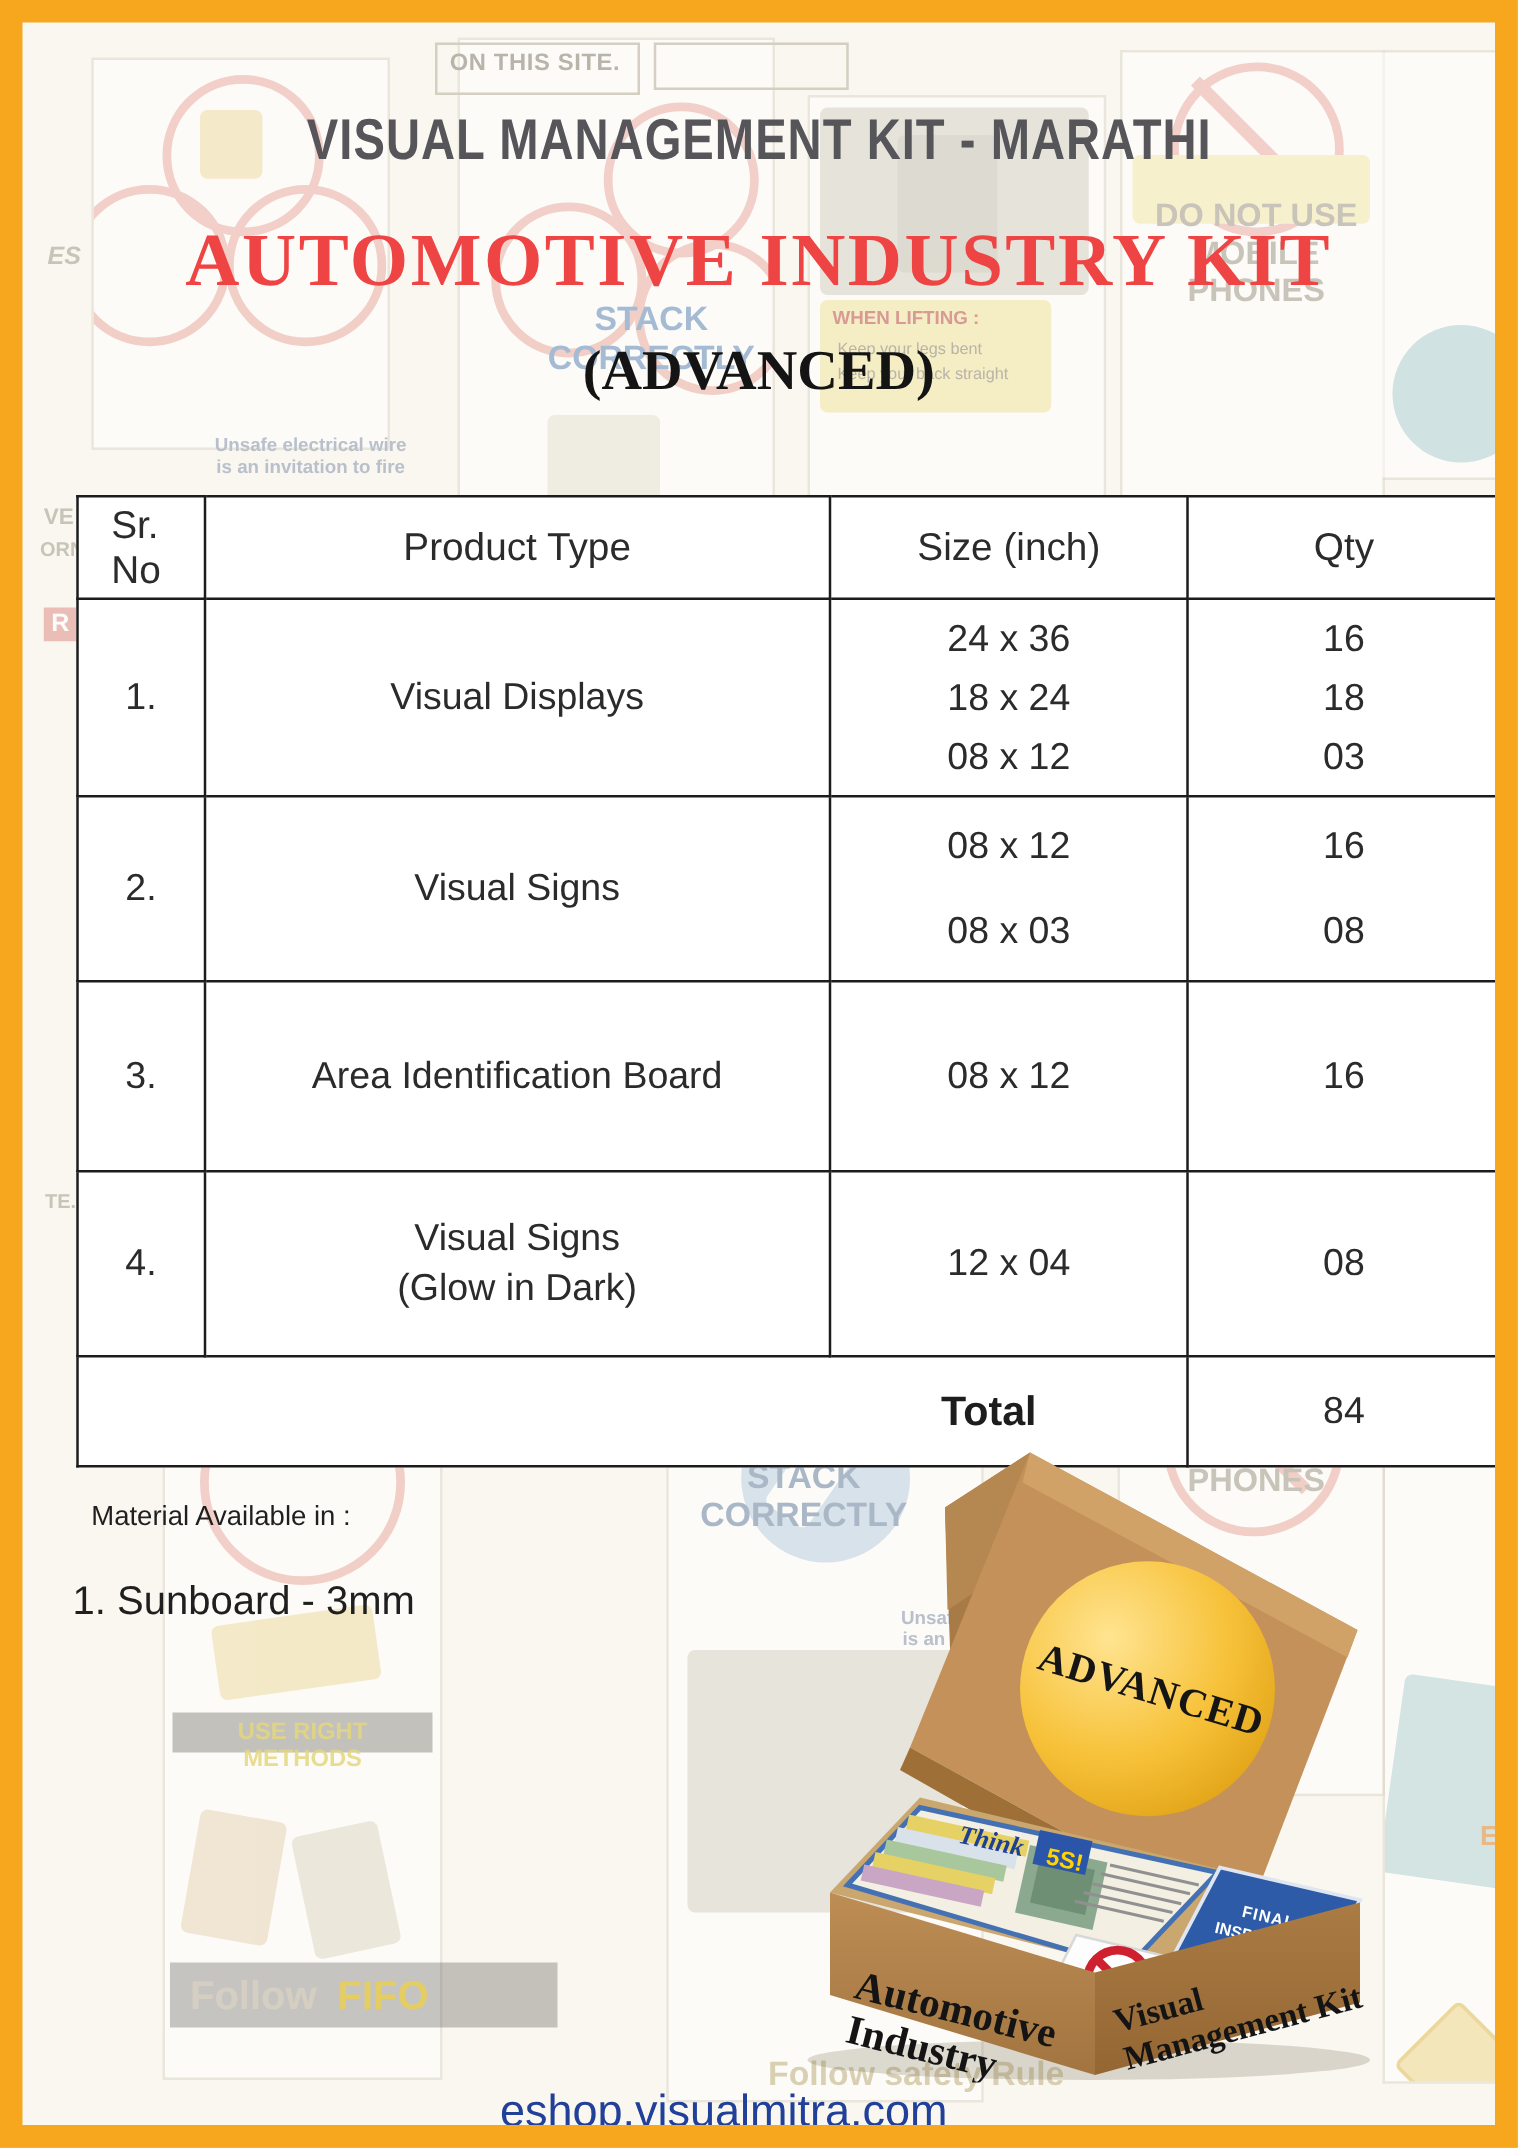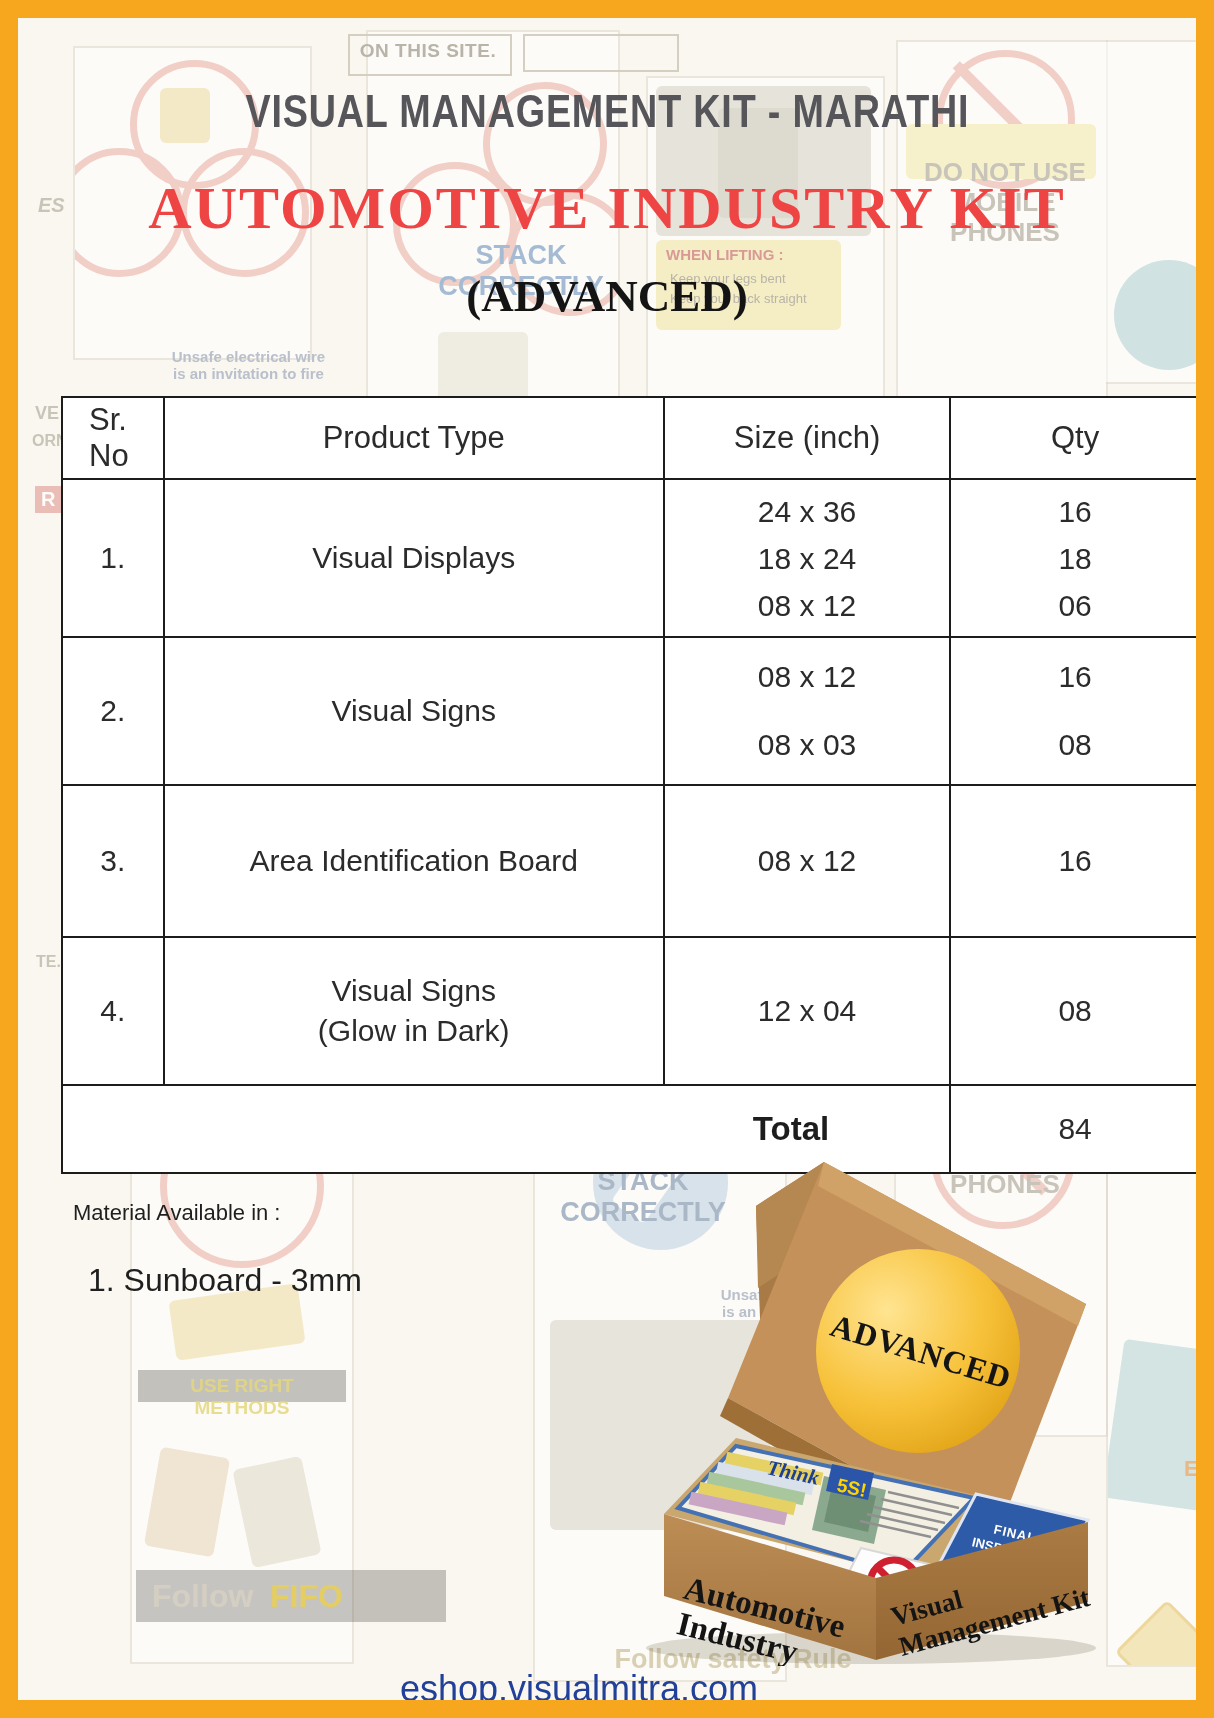--- a/index.html
+++ b/index.html
@@ -51,21 +51,21 @@
   tbody tr:nth-child(2) td{height:146px;}
   tbody tr:nth-child(3) td{height:150px;}
   tbody tr:nth-child(4) td{height:146px;}
   .tight{line-height:47px;} .loose{line-height:68px;}
   tbody tr:nth-child(3) .prod{display:inline-block;max-width:330px;line-height:1.35;}
   tbody tr:nth-child(4) .prod{display:inline-block;max-width:215px;line-height:1.35;}
   tfoot td{height:86px;}
   td.totallabel{text-align:right;padding-right:120px;font-weight:bold;font-size:33px;color:#1d1d1d;}
   
   .mat-h{position:absolute;left:55px;top:1182px;font-size:22px;color:#1f1f1f;}
-  .mat-i1{position:absolute;left:70px;top:1244px;font-size:32px;color:#1f1f1f;}
+  .mat-i1{position:absolute;left:40px;top:1244px;font-size:32px;color:#1f1f1f;}
   .mat-i2{position:absolute;left:58px;top:1292px;font-size:32px;color:#1f1f1f;}
   
   .boxsvg{position:absolute;left:618px;top:1128px;width:460px;height:520px;}
   
   .footer{position:absolute;left:0;width:1178px;top:1650px;text-align:center;
           font-size:36px;color:#21409A;}
   .footer span{display:inline-block;transform:translateX(-28px);}
 </style>
 </head>
 <body>
@@ -170,21 +170,21 @@
             <td>1.</td>
             <td><span class="prod">Visual Displays</span></td>
             <td>
               <div class="tight">24 x 36</div>
               <div class="tight">18 x 24</div>
               <div class="tight">08 x 12</div>
             </td>
             <td>
               <div class="tight">16</div>
               <div class="tight">18</div>
-              <div class="tight">06</div>
+              <div class="tight">03</div>
             </td>
           </tr>
           <tr>
             <td>2.</td>
             <td><span class="prod">Visual Signs</span></td>
             <td>
               <div class="loose">08 x 12</div>
               <div class="loose">08 x 03</div>
             </td>
             <td>

